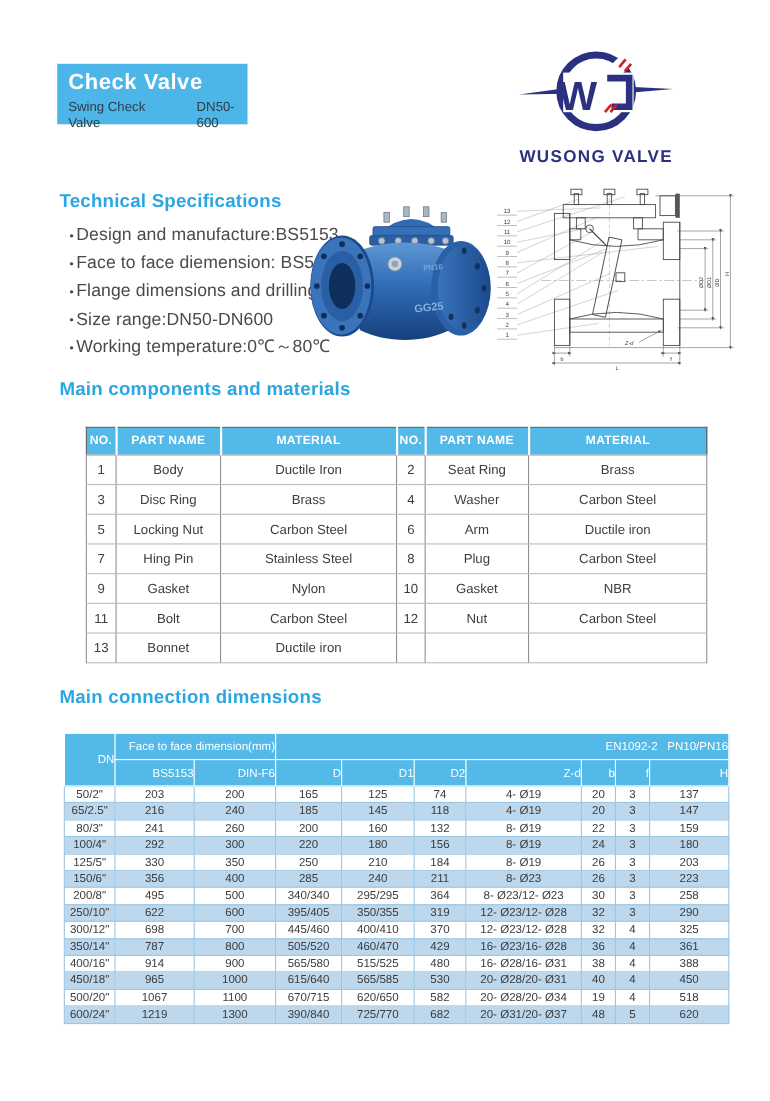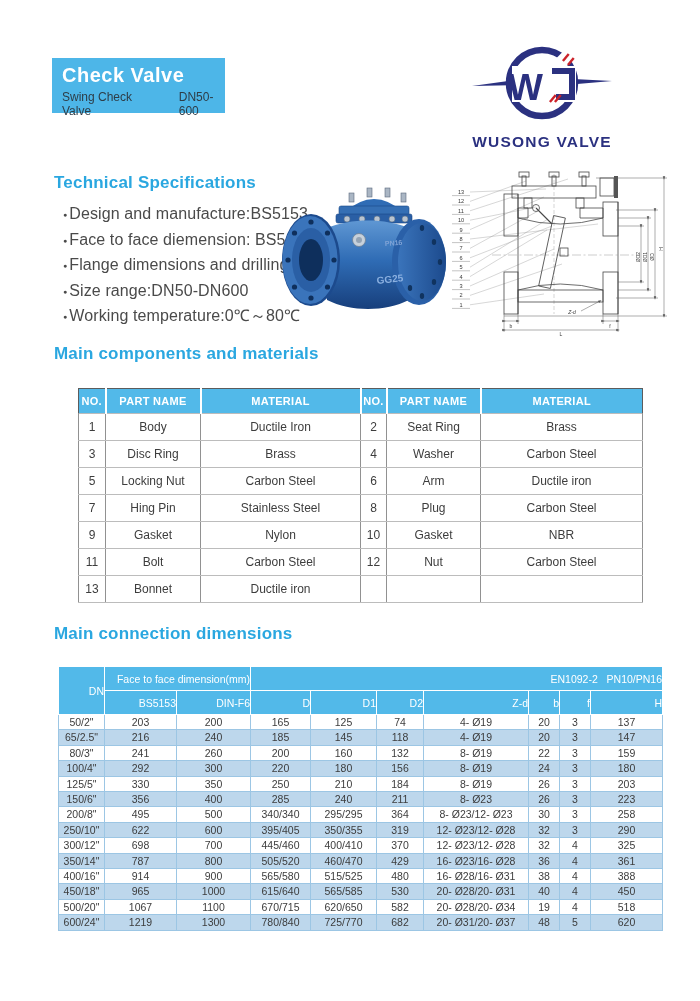--- a/index.html
+++ b/index.html
@@ -561,21 +561,21 @@
           <td>582</td>
           <td>20- Ø28/20- Ø34</td>
           <td>19</td>
           <td>4</td>
           <td>518</td>
         </tr>
         <tr>
           <td>600/24"</td>
           <td>1219</td>
           <td>1300</td>
-          <td>780/840</td>
+          <td>390/840</td>
           <td>725/770</td>
           <td>682</td>
           <td>20- Ø31/20- Ø37</td>
           <td>48</td>
           <td>5</td>
           <td>620</td>
         </tr>
       </tbody>
   </table>
 

